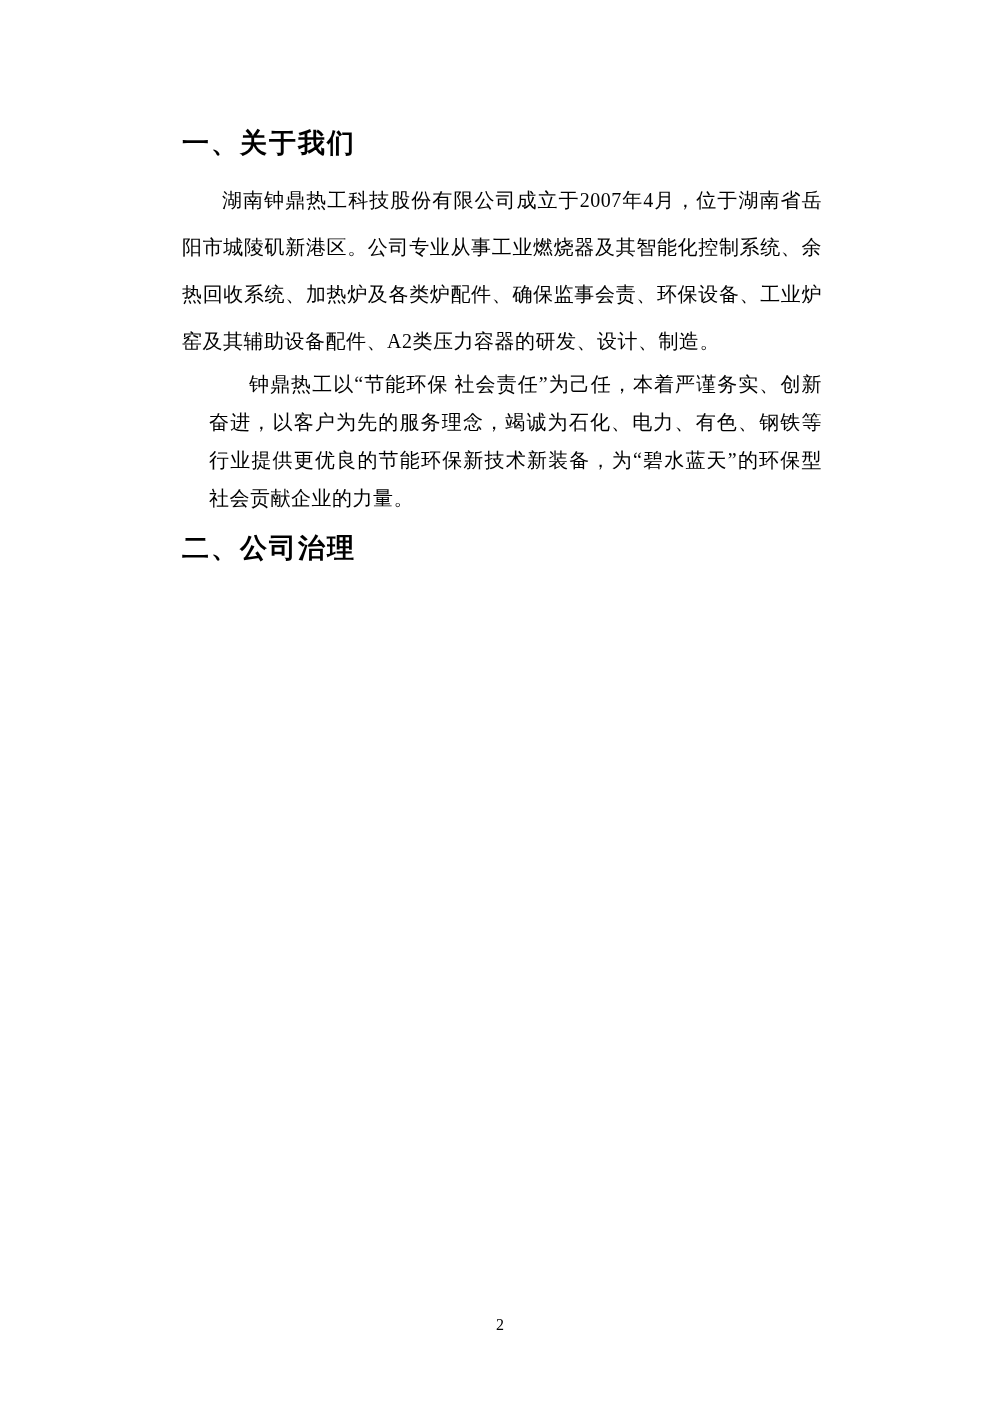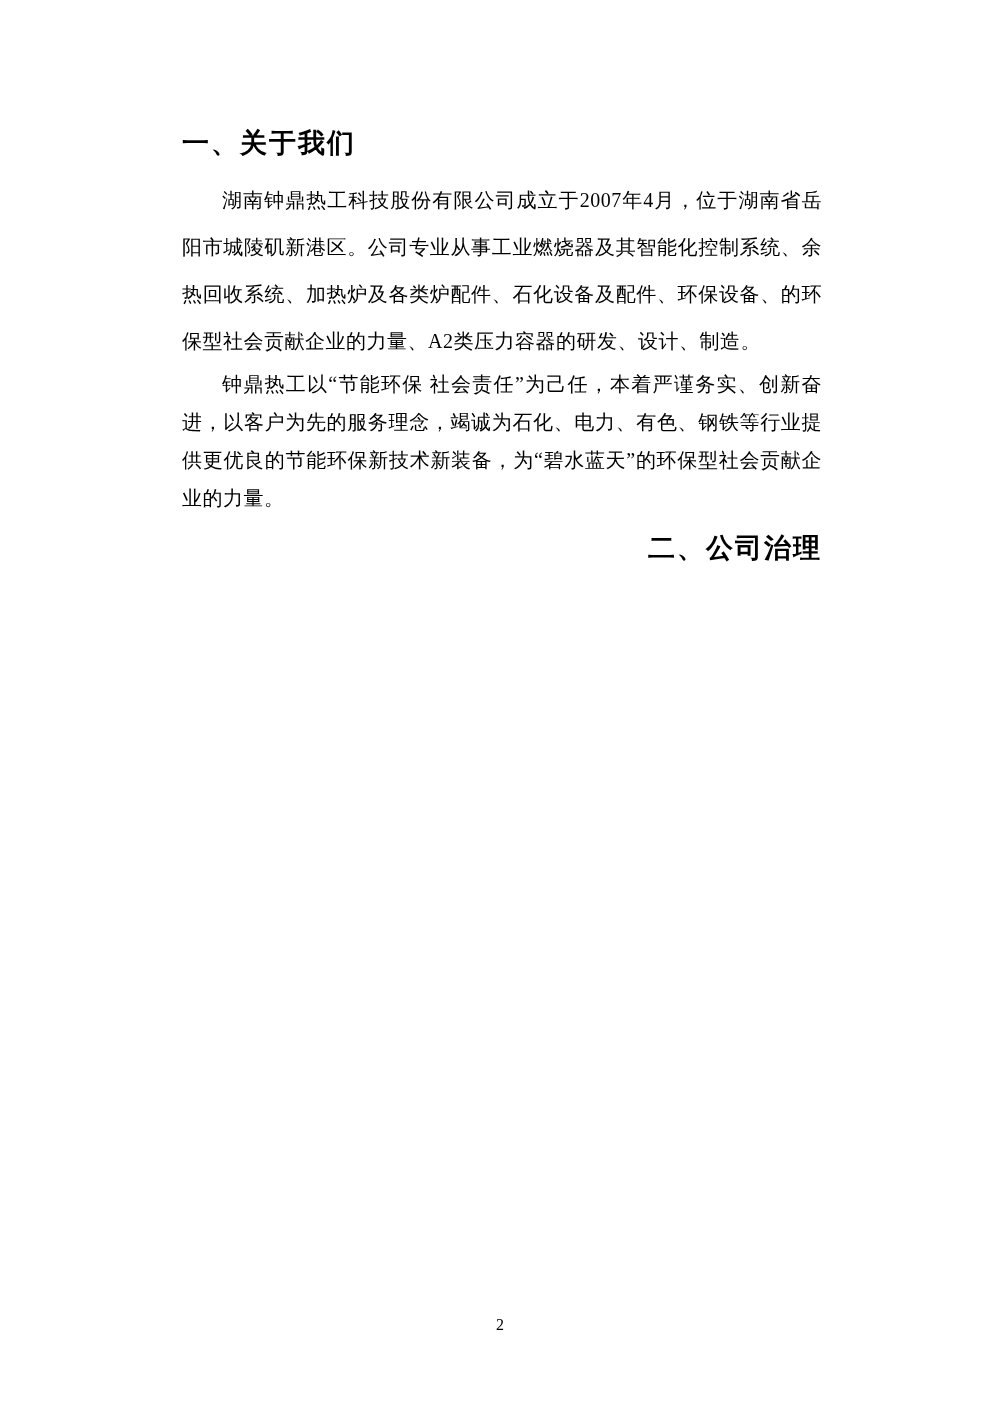--- a/index.html
+++ b/index.html
@@ -21,56 +21,56 @@
   .section-heading {
     font-family: "Liberation Sans", "DejaVu Sans", sans-serif;
     font-weight: bold;
     font-size: 27px;
     line-height: 35px;
     letter-spacing: 2px;
     margin: 0 0 16px 0;
   }
   .section-heading.second {
     margin-top: 14px;
-    text-align: right;
   }
   .body-para {
     font-family: "Liberation Serif", "DejaVu Serif", serif;
     font-size: 20px;
     margin: 0;
     text-align: justify;
     text-justify: inter-ideograph;
     text-indent: 2em;
     letter-spacing: 0.5px;
   }
   .body-para.wide {
     line-height: 47px;
   }
   .body-para.narrow {
     line-height: 38px;
+    margin-left: 27px;
   }
   .page-footer {
     position: absolute;
     left: 0;
     right: 0;
     bottom: 80px;
     text-align: center;
     font-family: "Liberation Serif", "DejaVu Serif", serif;
     font-size: 16px;
     color: #000000;
   }
 </style>
 </head>
 <body>
 
 <div class="page">
 
   <h1 class="section-heading">一、关于我们</h1>
 
-  <p class="body-para wide">湖南钟鼎热工科技股份有限公司成立于2007年4月，位于湖南省岳阳市城陵矶新港区。公司专业从事工业燃烧器及其智能化控制系统、余热回收系统、加热炉及各类炉配件、石化设备及配件、环保设备、的环保型社会贡献企业的力量、A2类压力容器的研发、设计、制造。</p>
+  <p class="body-para wide">湖南钟鼎热工科技股份有限公司成立于2007年4月，位于湖南省岳阳市城陵矶新港区。公司专业从事工业燃烧器及其智能化控制系统、余热回收系统、加热炉及各类炉配件、确保监事会责、环保设备、工业炉窑及其辅助设备配件、A2类压力容器的研发、设计、制造。</p>
 
 
 
   <p class="body-para narrow">钟鼎热工以“节能环保 社会责任”为己任，本着严谨务实、创新奋进，以客户为先的服务理念，竭诚为石化、电力、有色、钢铁等行业提供更优良的节能环保新技术新装备，为“碧水蓝天”的环保型社会贡献企业的力量。</p>
 
   <h1 class="section-heading second">二、公司治理</h1>
 
 
   <div class="page-footer">2</div>
 

